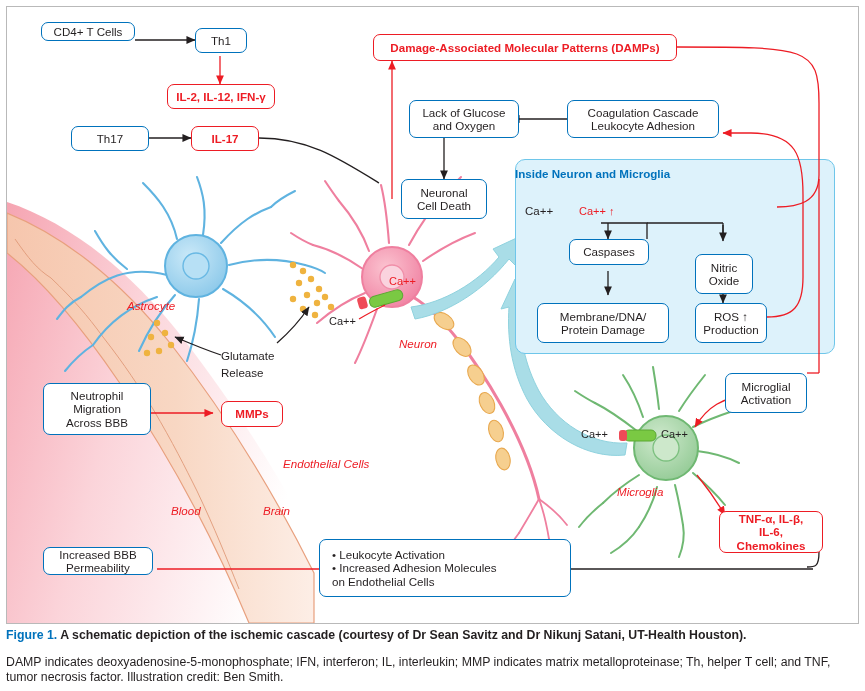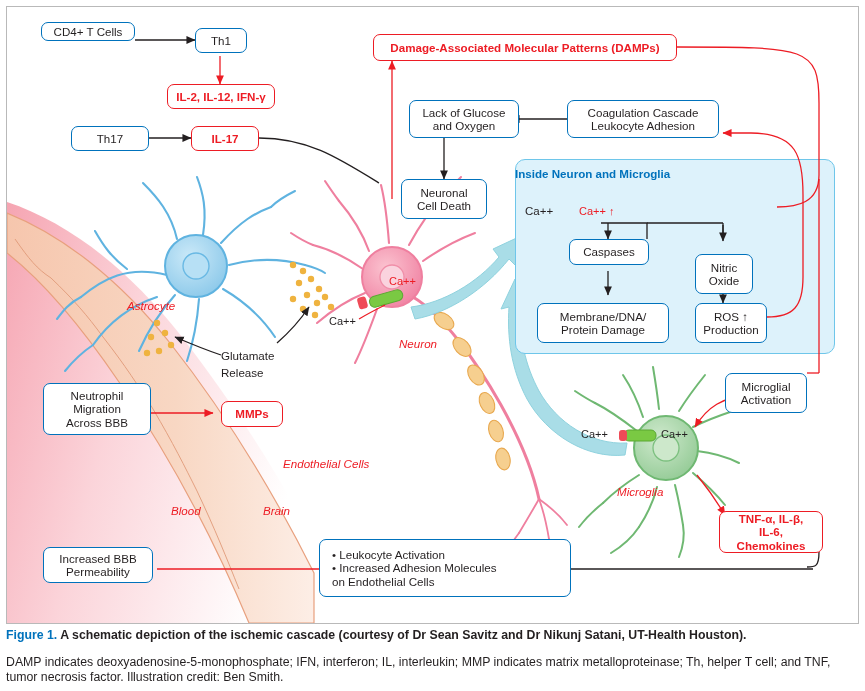--- a/index.html
+++ b/index.html
@@ -354,21 +354,21 @@
 Across BBB</div>
 
     <div class="box red" style="left:214px;top:394px;width:62px;height:26px;">MMPs</div>
 
     <div class="box" style="left:718px;top:366px;width:82px;height:40px;">Microglial
 Activation</div>
 
     <div class="box red" style="left:712px;top:504px;width:104px;height:42px;">TNF-α, IL-β,
 IL-6, Chemokines</div>
 
-    <div class="box" style="left:36px;top:540px;width:110px;height:36px;">Increased BBB
+    <div class="box" style="left:36px;top:540px;width:110px;height:28px;">Increased BBB
 Permeability</div>
 
     <div class="box" style="left:312px;top:532px;width:252px;height:58px;text-align:left;justify-content:flex-start;padding-left:12px;">• Leukocyte Activation
 • Increased Adhesion Molecules
    on Endothelial Cells</div>
 
     <div class="label" style="left:518px;top:198px;font-size:11.5px;">Ca++</div>
     <div class="label red" style="left:572px;top:198px;font-size:11px;">Ca++ ↑</div>
 
     <div class="label red italic" style="left:120px;top:248px;margin-top:44px;">Astrocyte</div>

